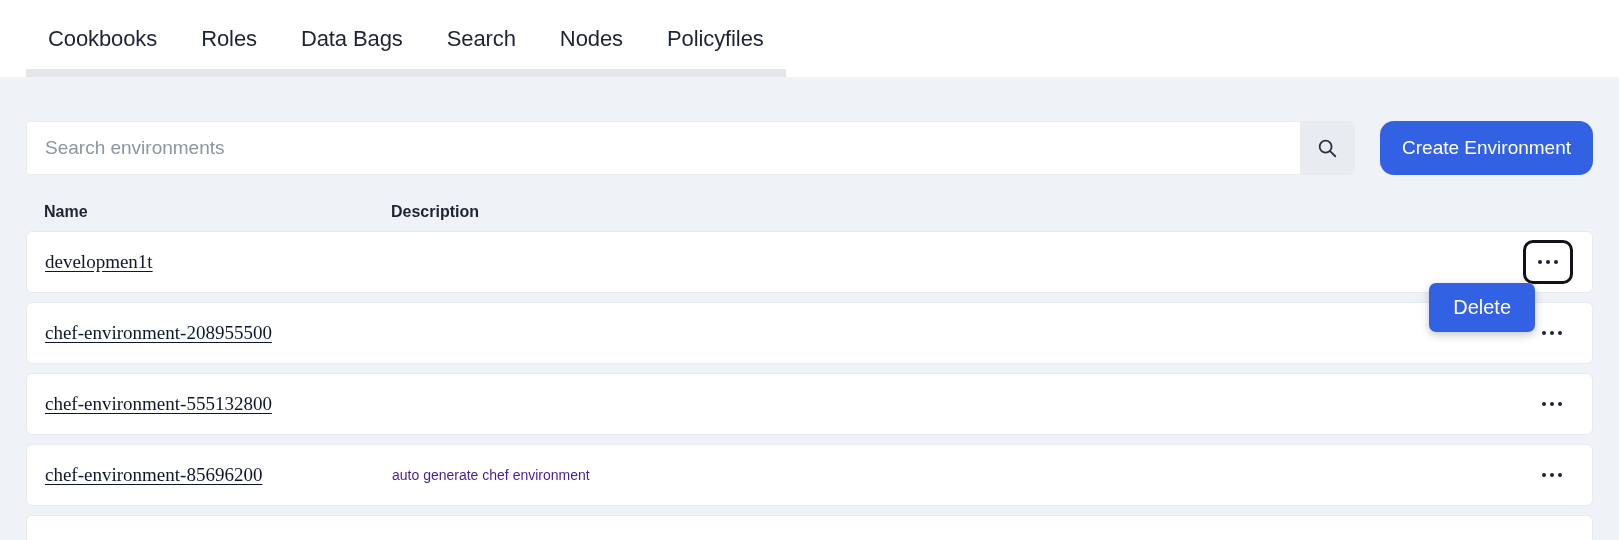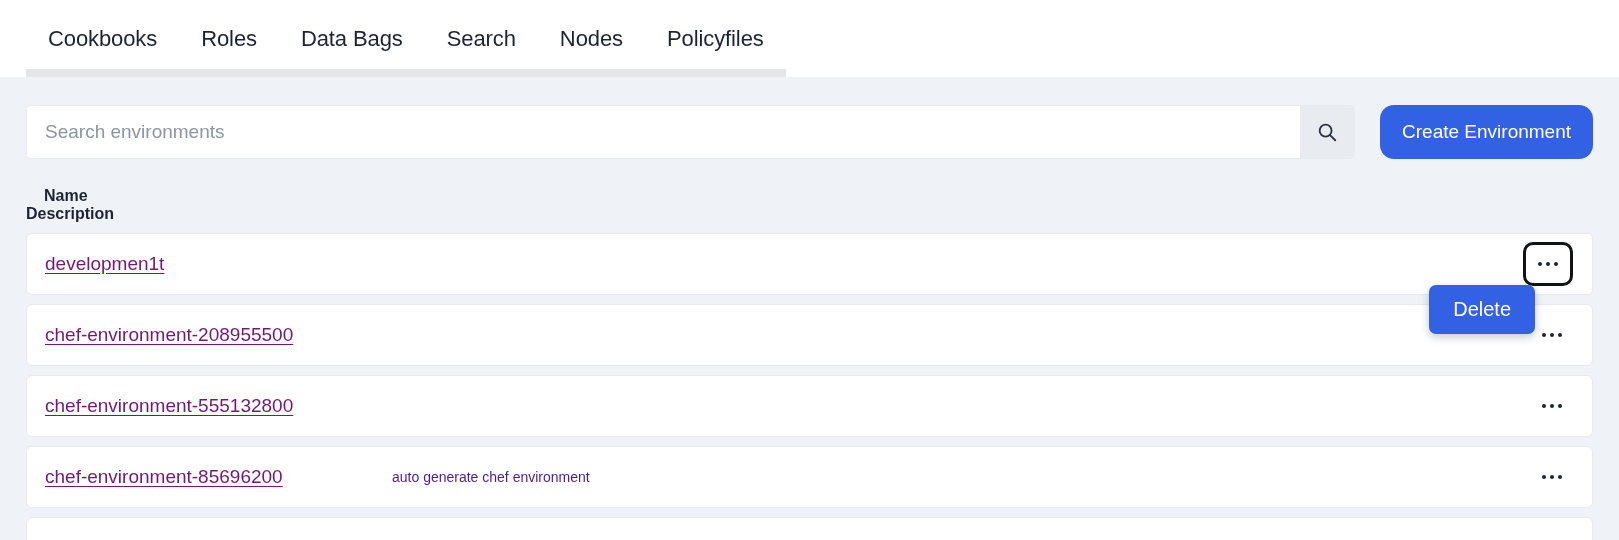--- a/index.html
+++ b/index.html
@@ -52,21 +52,21 @@
   .tab.active .rule {
     background: #2f59e8;
     height: 8px;
   }
 
   
   .page {
     position: relative;
     background: #eff2f6;
     height: 463px;
-    padding: 0 26px;
+    padding: 16px 26px;
   }
 
   
   .searchrow {
     display: flex;
     align-items: center;
     padding-top: 28px;
   }
   .searchwrap {
     flex: 1;
@@ -112,21 +112,20 @@
     font-family: "Liberation Sans", sans-serif;
   }
 
   
   .thead {
     display: flex;
     padding: 28px 0 10px 0;
     font-size: 16px;
     color: #1c2434;
     font-weight: bold;
-    flex-direction: column;
   }
   .col-name { width: 365px; padding-left: 18px; }
   .col-desc { flex: 1; }
   .col-menu { width: 110px; }
 
   
   .rows { position: relative; }
   .row {
     display: flex;
     align-items: center;
@@ -135,23 +134,24 @@
     border: 1px solid #e7eaef;
     border-radius: 6px;
     margin-bottom: 9px;
   }
   .row .cell-name {
     width: 365px;
     padding-left: 18px;
     font-size: 19px;
   }
   .row .cell-name a {
-    color: #701a75;
+    color: #0f172a;
     text-decoration: underline;
     text-underline-offset: 3px;
+    font-family: Liberation Serif, serif;
   }
   .row .cell-desc {
     flex: 1;
     font-size: 14px;
     color: #4c1d95;
   }
   .row .cell-menu {
     width: 110px;
     display: flex;
     align-items: center;

